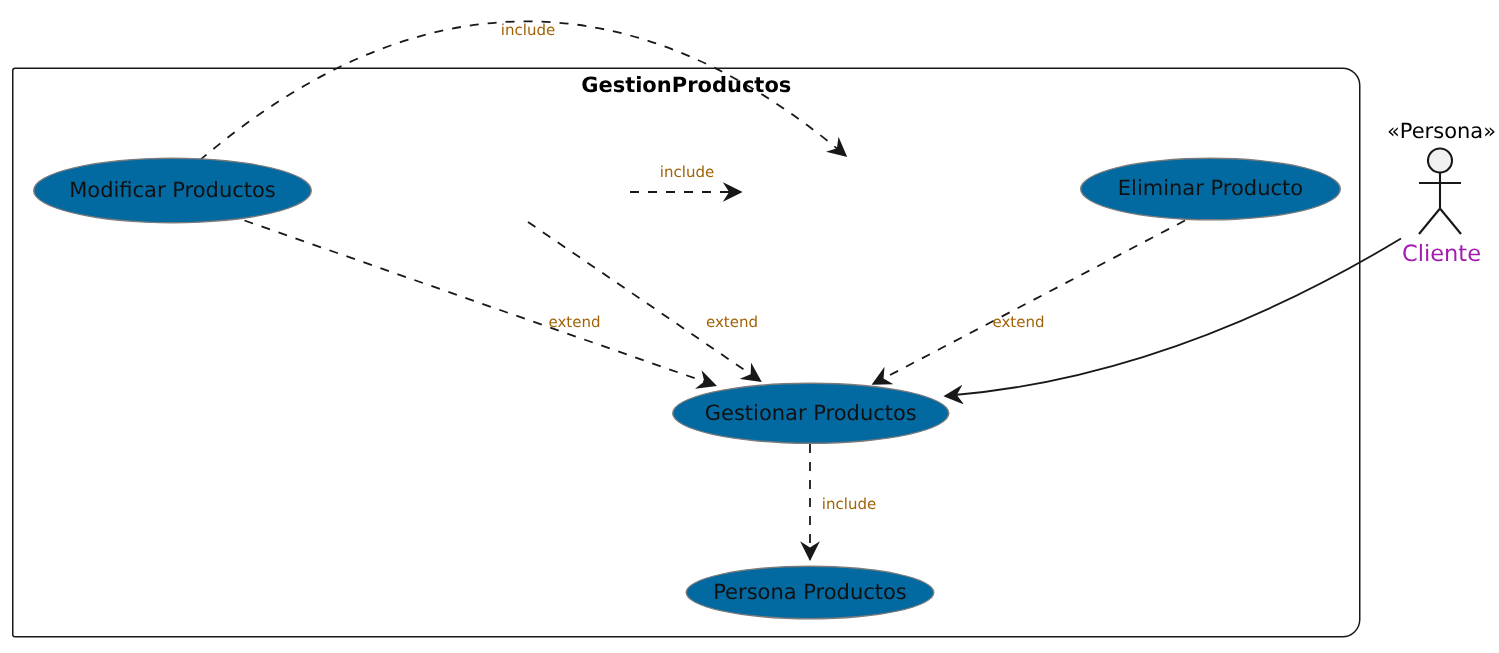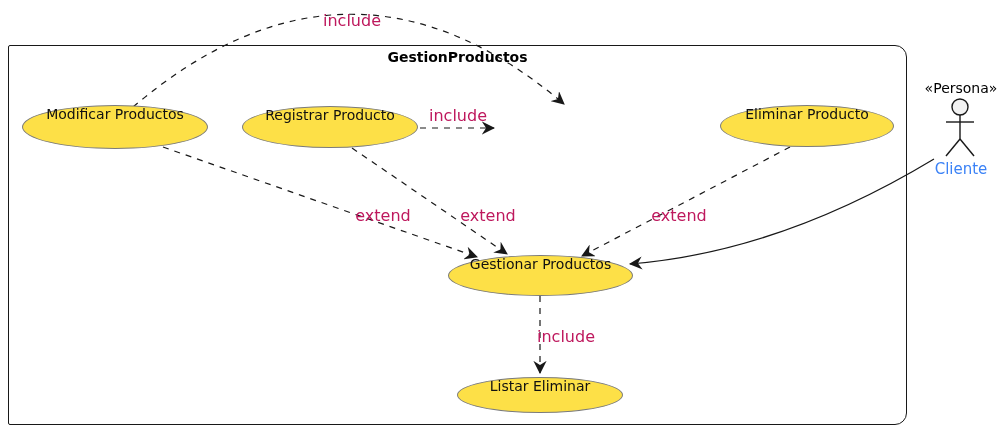--- a/index.html
+++ b/index.html
@@ -15,49 +15,49 @@
     background:transparent;box-sizing:border-box;
   }
   .boundary-title{
     position:absolute;left:8px;top:49px;width:899px;text-align:center;
     font-weight:bold;font-size:14px;color:#000;
   }
   
   #edges{position:absolute;left:0;top:0;width:999px;height:435px;}
   
   .uc{
-    position:absolute;display:flex;align-items:flex-start;justify-content:center;
-    background:#fde047;border:1px solid #7b7b7b;border-radius:50%;
+    position:absolute;display:flex;align-items:center;justify-content:center;
+    background:#0369a1;border:1px solid #7b7b7b;border-radius:50%;
     font-size:14px;color:#111;box-sizing:border-box;white-space:nowrap;
   }
   #uc-modificar{left:22px;top:105px;width:186px;height:44px;}
   #uc-registrar{left:242px;top:106px;width:176px;height:42px;}
   #uc-categorias{left:498px;top:108px;width:190px;height:44px;}
   #uc-eliminar{left:720px;top:105px;width:174px;height:42px;}
   #uc-gestionar{left:448px;top:255px;width:185px;height:41px;}
   #uc-listar{left:457px;top:377px;width:166px;height:36px;}
   
   .edge-label{
-    position:absolute;font-size:16px;color:#be185d;transform:translateX(-50%);
+    position:absolute;font-size:10px;color:#a16207;transform:translateX(-50%);
     white-space:nowrap;line-height:13px;
   }
   #lbl-include-top{left:352px;top:14px;}
   #lbl-include-mid{left:458px;top:109px;}
   #lbl-extend-1{left:383px;top:209px;}
   #lbl-extend-2{left:488px;top:209px;}
   #lbl-extend-3{left:679px;top:209px;}
   #lbl-include-bottom{left:566px;top:330px;}
   
   .actor-stereotype{
     position:absolute;left:961px;top:80px;transform:translateX(-50%);
     font-size:14px;color:#000;white-space:nowrap;
   }
   .actor-name{
     position:absolute;left:961px;top:160px;transform:translateX(-50%);
-    font-size:15px;color:#3b82f6;white-space:nowrap;
+    font-size:15px;color:#a21caf;white-space:nowrap;
   }
 </style>
 </head>
 <body>
 
 <div id="canvas">
 
   <div class="boundary"></div>
   <div class="boundary-title">GestionProductos</div>
 
@@ -87,31 +87,28 @@
       <line x1="960" y1="115" x2="960" y2="139"></line>
       <line x1="946" y1="122" x2="974" y2="122"></line>
       <line x1="960" y1="139" x2="946" y2="156"></line>
       <line x1="960" y1="139" x2="974" y2="156"></line>
     </g>
   </svg>
 
   <div class="uc" id="uc-modificar">
     <span>Modificar Productos</span>
   </div>
-  <div class="uc" id="uc-registrar">
-    <span>Registrar Producto</span>
-  </div>
   <div class="uc" id="uc-gestionar">
     <span>Gestionar Productos</span>
   </div>
   <div class="uc" id="uc-eliminar">
     <span>Eliminar Producto</span>
   </div>
   <div class="uc" id="uc-listar">
-    <span>Listar Eliminar</span>
+    <span>Persona Productos</span>
   </div>
 
   <span class="edge-label" id="lbl-include-top">include</span>
   <span class="edge-label" id="lbl-include-mid">include</span>
   <span class="edge-label" id="lbl-extend-1">extend</span>
   <span class="edge-label" id="lbl-extend-2">extend</span>
   <span class="edge-label" id="lbl-extend-3">extend</span>
   <span class="edge-label" id="lbl-include-bottom">include</span>
 
   <span class="actor-stereotype">«Persona»</span>

